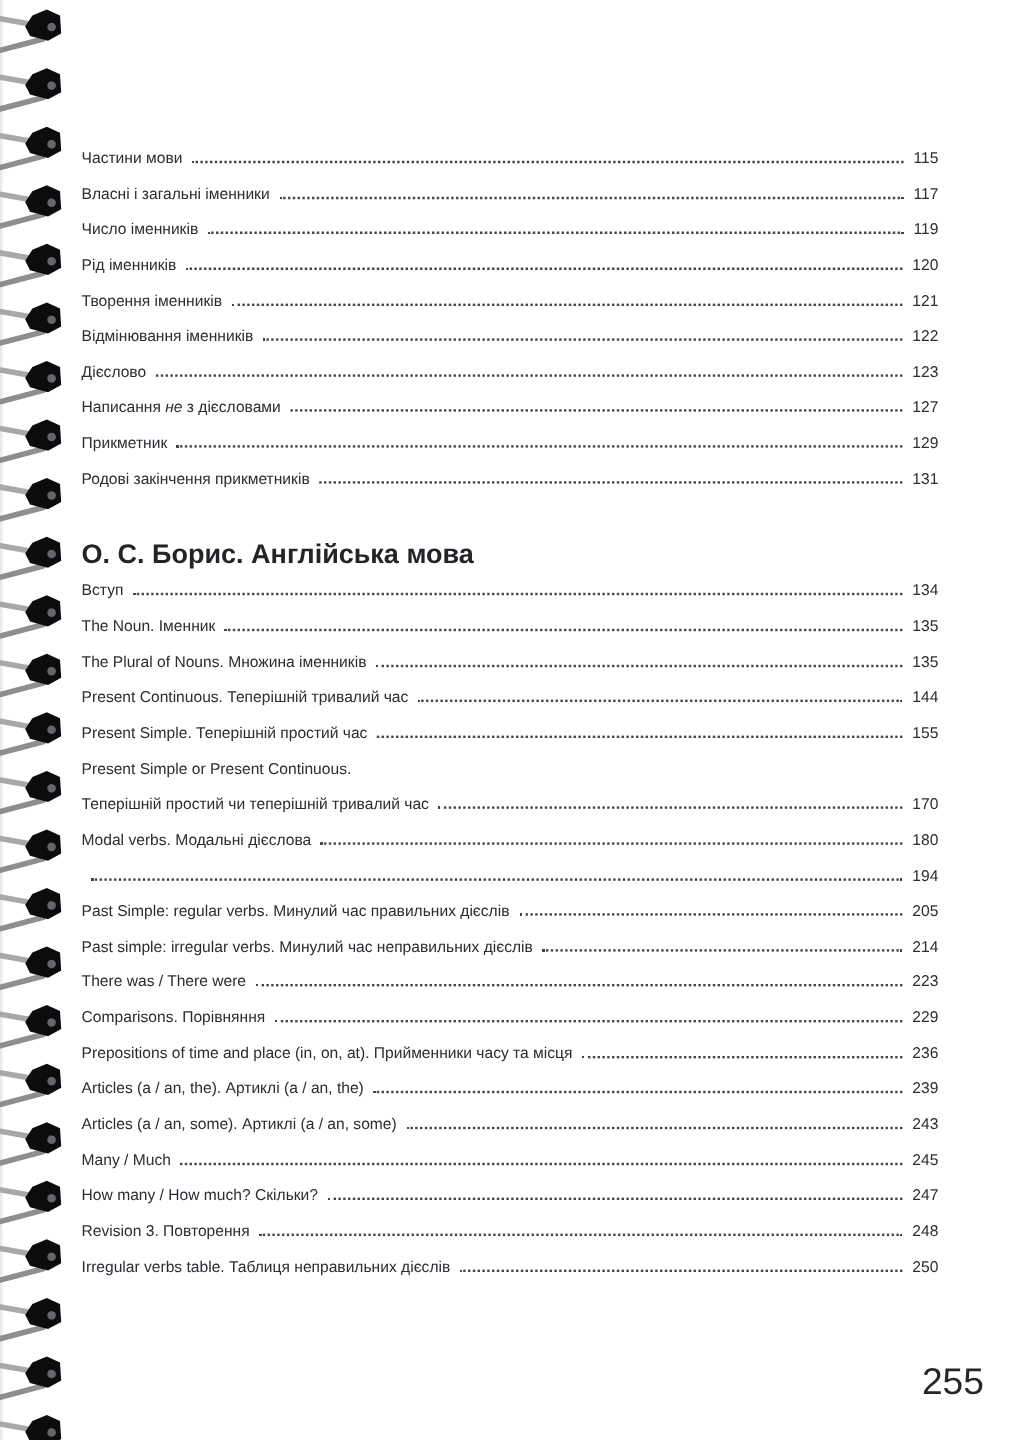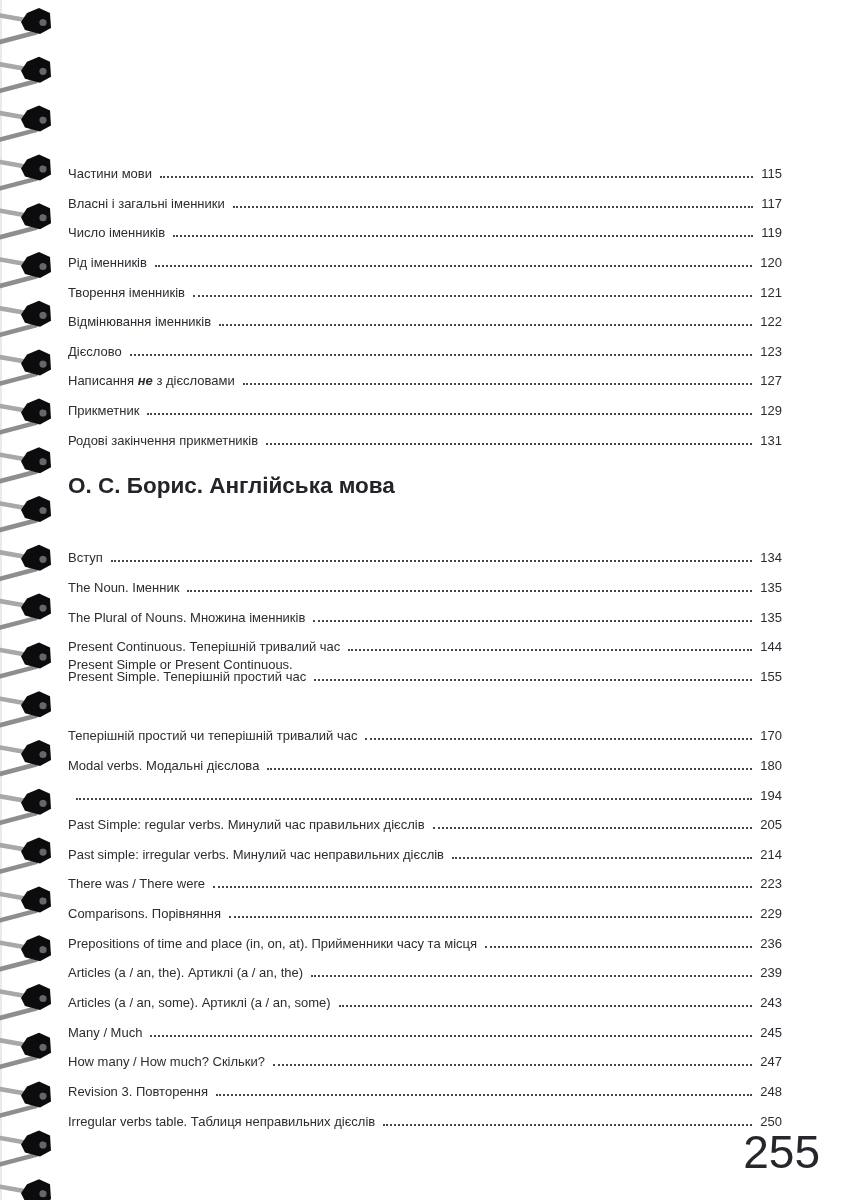--- a/index.html
+++ b/index.html
@@ -31,41 +31,41 @@
   .toc-section { display: block; }
   .toc-row {
     display: flex;
     align-items: baseline;
     height: 29.65px;
     line-height: 29.65px;
     font-size: 13px;
     white-space: nowrap;
   }
   .toc-title { flex: 0 0 auto; }
-  .toc-title .bi { font-weight: bold; font-style: italic; }
+  .toc-title .bi { font-weight: normal; font-style: italic; }
   .leader {
     flex: 1 1 auto;
     min-width: 14px;
     border-bottom: 2.6px dotted #45454c;
     margin: 0 8px 3px 8px;
   }
-  .toc-page { flex: 0 0 auto; margin-top: 42px; }
+  .toc-page { flex: 0 0 auto; }
   .section-heading {
-    margin-top: 60px;
+    margin-top: 36px;
     margin-bottom: 2px;
     font-size: 22.5px;
     line-height: 26px;
     font-weight: bold;
     color: #232329;
   }
   .footer-page-number {
     position: absolute;
     right: 42px;
     top: 1132px;
-    font-size: 46px;
+    font-size: 31px;
     line-height: 40px;
     color: #26262c;
   }
 </style>
 </head>
 <body>
 
 <svg id="binding-svg" width="62" height="1200" viewBox="0 0 62 1200" aria-hidden="true">
   <defs>
     <g id="coil">

